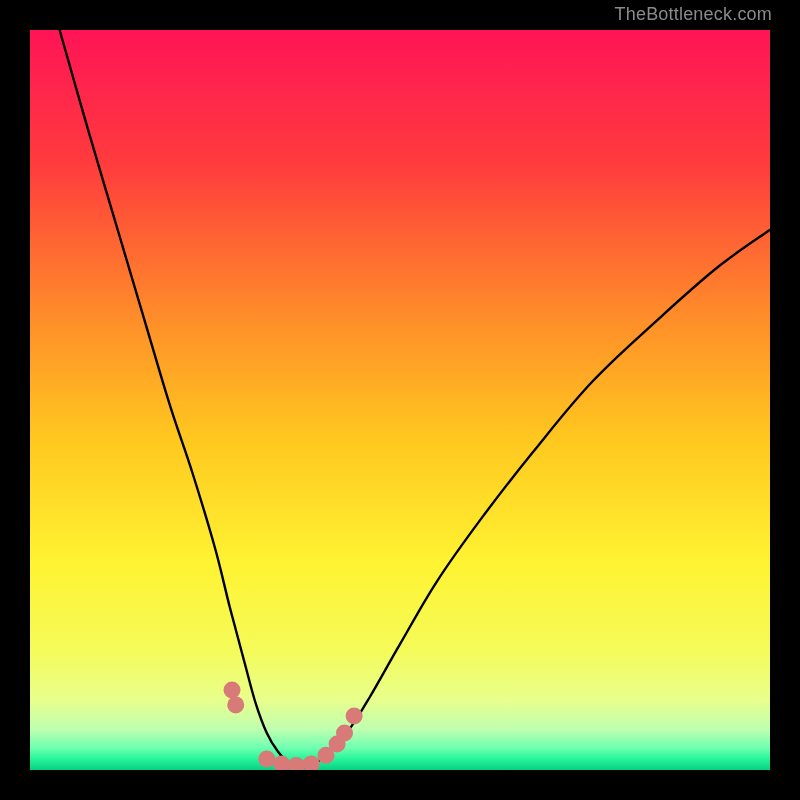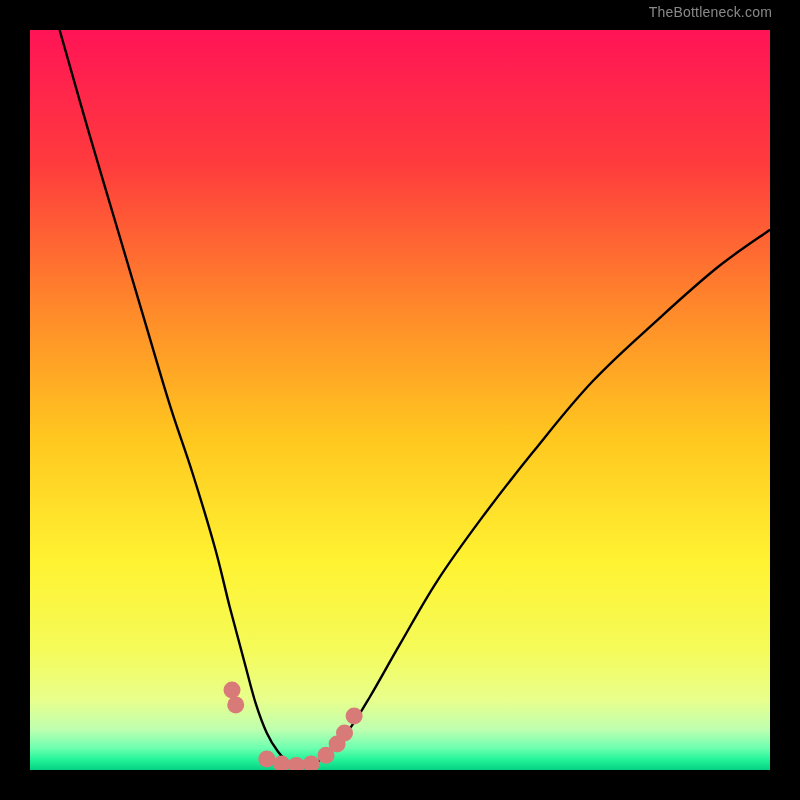--- a/index.html
+++ b/index.html
@@ -38,21 +38,21 @@
     left: 0;
     top: 0;
     width: 740px;
     height: 740px;
   }
   .watermark {
     position: absolute;
     top: 4px;
     right: 28px;
     font-family: Arial, Helvetica, sans-serif;
-    font-size: 14px;
+    font-size: 18px;
     color: #8a8a8a;
     letter-spacing: 0.2px;
   }
 </style>
 </head>
 <body>
 
 <div class="frame">
   <div class="plot">
     <svg class="gradient" viewBox="0 0 740 740" preserveAspectRatio="none">

